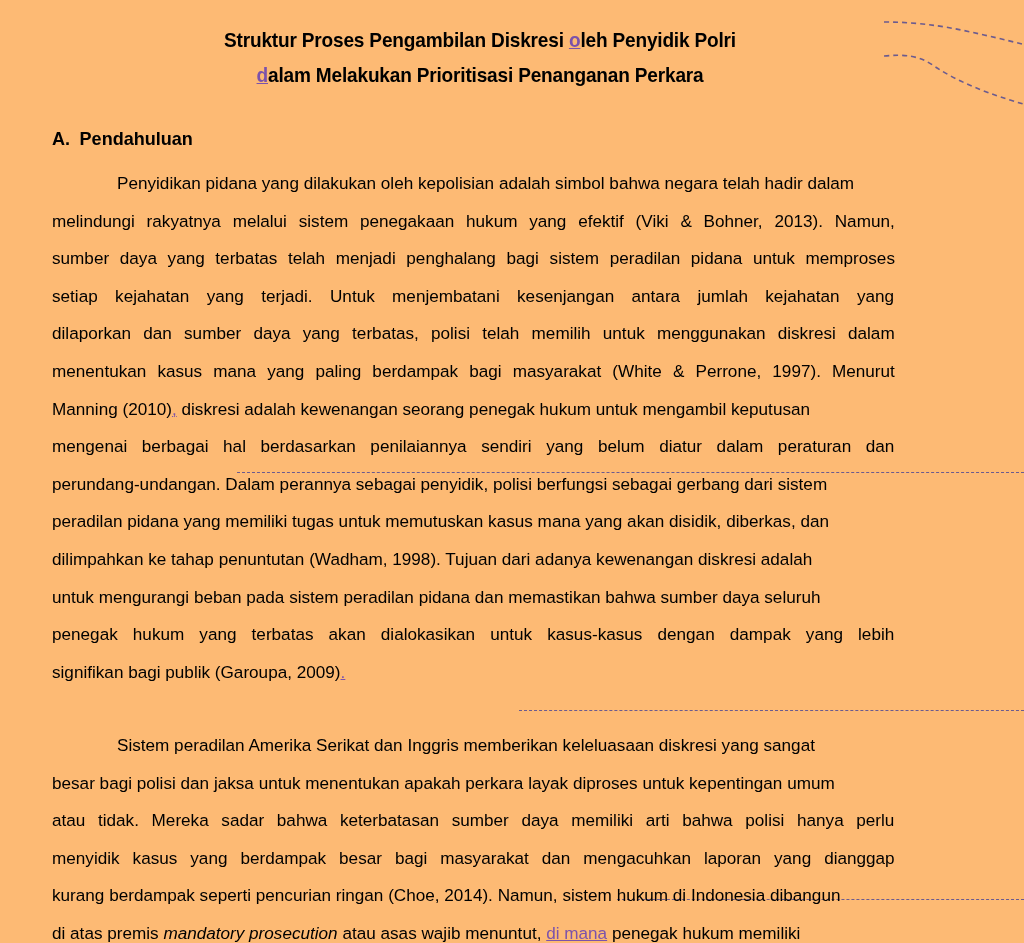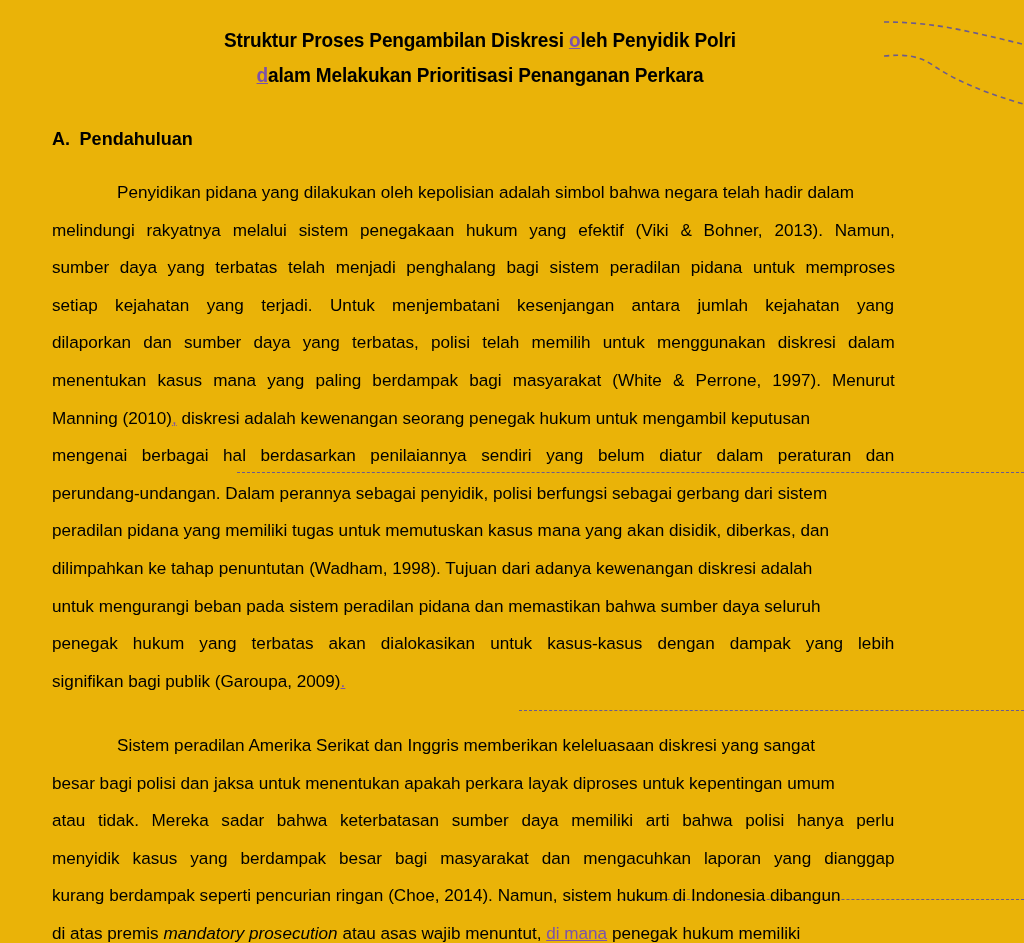--- a/index.html
+++ b/index.html
@@ -14,21 +14,21 @@
     overflow: hidden;
     font-family: "Liberation Sans", "DejaVu Sans", sans-serif;
     color: #000000;
     -webkit-font-smoothing: antialiased;
   }
 
   
   .page {
     position: absolute;
     inset: 0;
-    background: #eab308;
+    background: #fdba74;
   }
 
   
   .doc-title {
     position: absolute;
     left: 0;
     top: 22px;
     width: 960px;
     text-align: center;
     font-weight: bold;
@@ -125,21 +125,21 @@
 
   <div class="doc-title">
     <span class="tline"><span>Struktur Proses Pengambilan Diskresi </span><span class="rev">o</span><span>leh Penyidik Polri</span></span>
     <span class="tline"><span class="rev">d</span><span>alam Melakukan Prioritisasi Penanganan Perkara</span></span>
   </div>
 
   <div class="section-heading">
     <span class="sec-letter">A.</span><span>Pendahuluan</span>
   </div>
 
-  <div class="body-block" style="top:174px;">
+  <div class="body-block" style="top:165px;">
 
     <div class="para-line">
       <span class="lead-indent"></span><span>Penyidikan pidana yang dilakukan oleh kepolisian adalah simbol bahwa negara telah hadir dalam</span>
     </div>
 
     <div class="para-line just">
       <span style="word-spacing: 7.12px;">melindungi rakyatnya melalui sistem penegakaan hukum yang efektif (Viki &amp; Bohner, 2013). Namun,</span>
     </div>
 
     <div class="para-line just">

